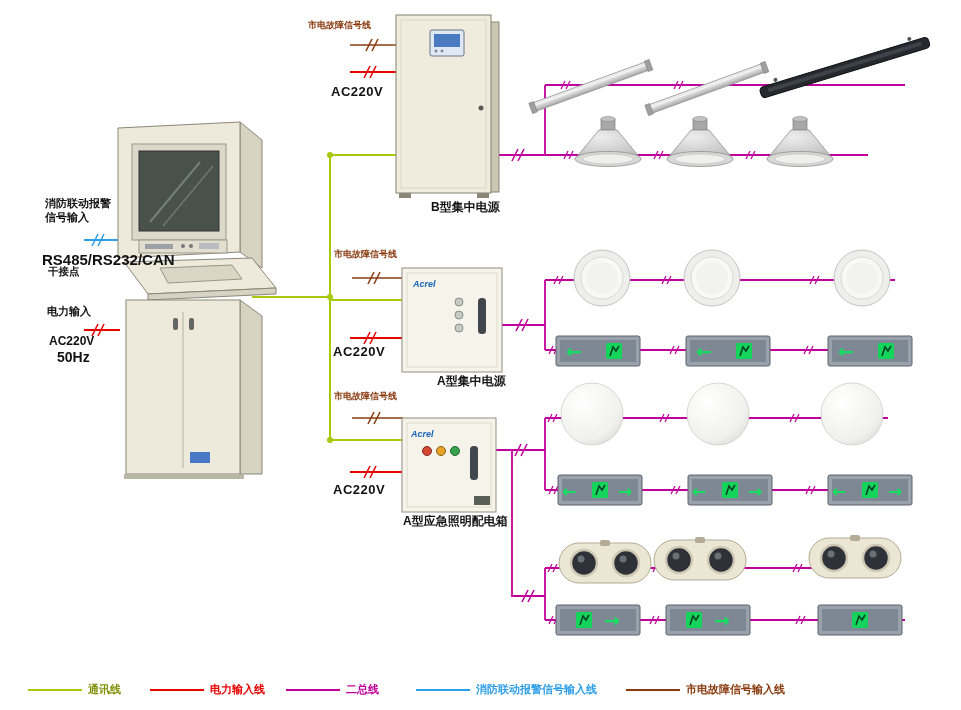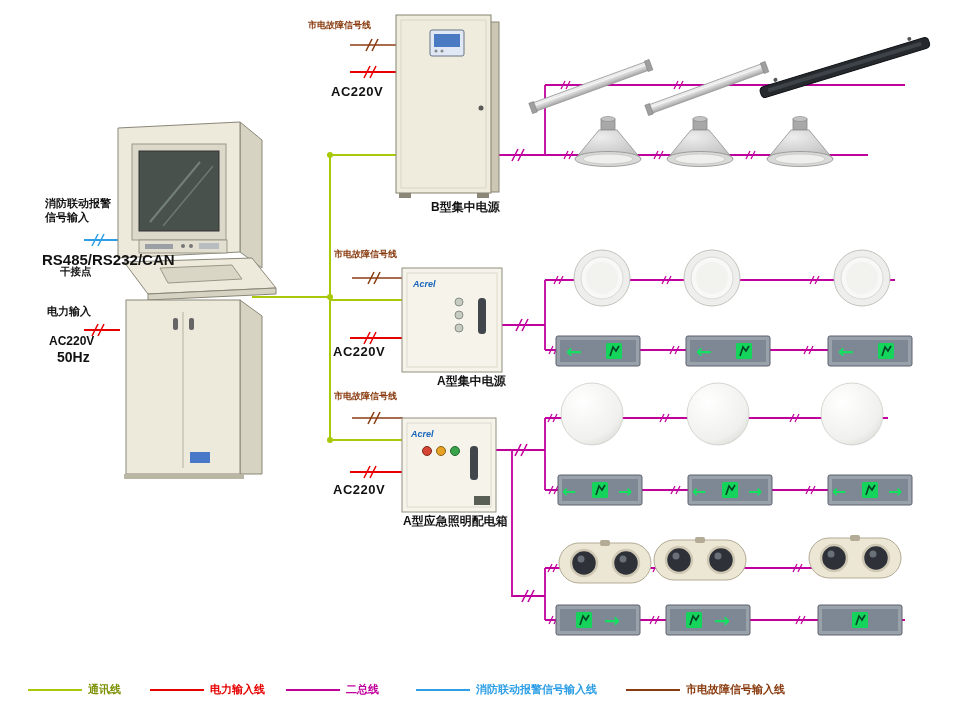--- a/index.html
+++ b/index.html
@@ -317,21 +317,21 @@
 <div class="lbl ac" style="left:333px;top:345px">AC220V</div>
 <div class="lbl devname" style="left:404px;top:375px">A型集中电源</div>
 
 <div class="lbl fault" style="left:334px;top:391px">市电故障信号线</div>
 <div class="lbl ac" style="left:333px;top:483px">AC220V</div>
 <div class="lbl devname" style="left:370px;top:515px">A型应急照明配电箱</div>
 
 <div class="lbl b" style="left:8px;top:197px;font-size:11px">消防联动报警</div>
 <div class="lbl b" style="left:8px;top:211px;font-size:11px">信号输入</div>
 <div class="lbl b" style="left:5px;top:251px;font-size:15px">RS485/RS232/CAN</div>
-<div class="lbl b" style="left:23px;top:265px;font-size:10.5px">干接点</div>
+<div class="lbl b" style="left:11px;top:265px;font-size:10.5px">干接点</div>
 <div class="lbl b" style="left:10px;top:305px;font-size:11px">电力输入</div>
 <div class="lbl b" style="left:12px;top:335px;font-size:12px">AC220V</div>
 <div class="lbl b" style="left:20px;top:349px;font-size:14px">50Hz</div>
 
 <div class="legend-item" style="left:28px">
   <span class="legend-swatch c-comm"></span>
   <span class="t-comm">通讯线</span>
 </div>
 <div class="legend-item" style="left:150px">
   <span class="legend-swatch c-power"></span>

